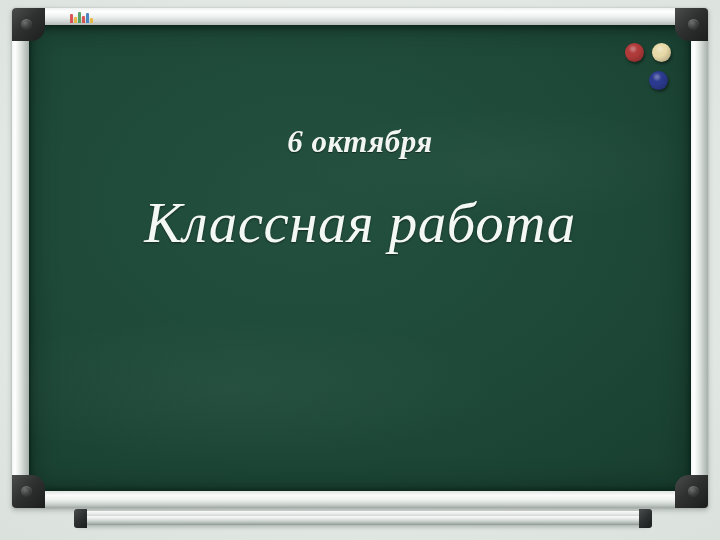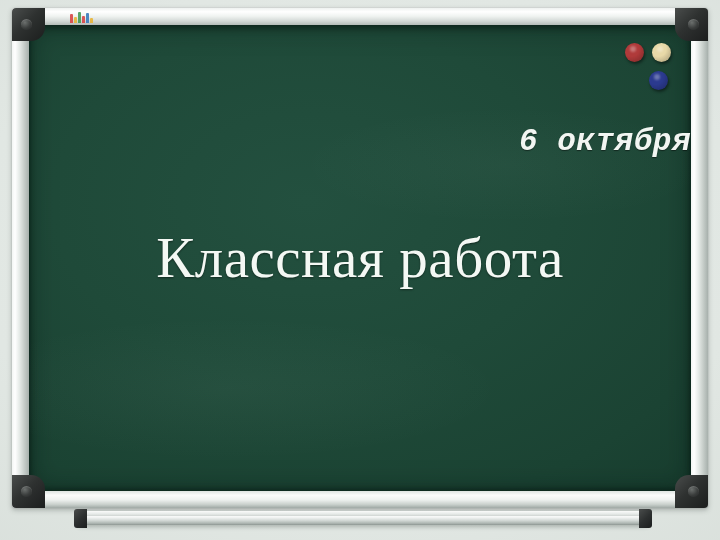--- a/index.html
+++ b/index.html
@@ -170,33 +170,33 @@
   
   #chalk-text-block {
     position: absolute;
     left: 0; right: 0;
     top: 100px;
     text-align: center;
     z-index: 4;
     user-select: none;
   }
   #date-line {
-    font-family: Liberation Mono, monospace;
+    font-family: Liberation Serif, serif;
     font-style: italic;
     font-weight: 700;
     font-size: 31px;
     line-height: 1.1;
     color: #f2f6f2;
     letter-spacing: 0.5px;
     text-shadow: 0 1px 1px rgba(0,0,0,0.45);
-    text-align: right;
   }
   #title-line {
-    margin-top: 69px;
+    margin-top: 34px;
     font-family: "Liberation Serif", "DejaVu Serif", serif;
+    font-style: italic;
     font-weight: 400;
     font-size: 57px;
     line-height: 1.05;
     color: #f4f8f4;
     letter-spacing: 0.5px;
     text-shadow: 0 1px 2px rgba(0,0,0,0.45);
   }
 
   
   #chalk-tray {

